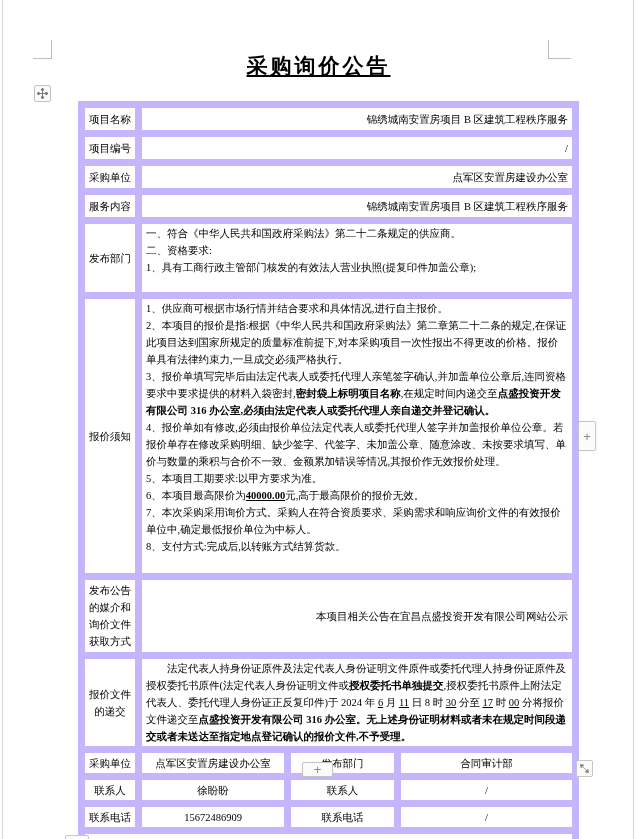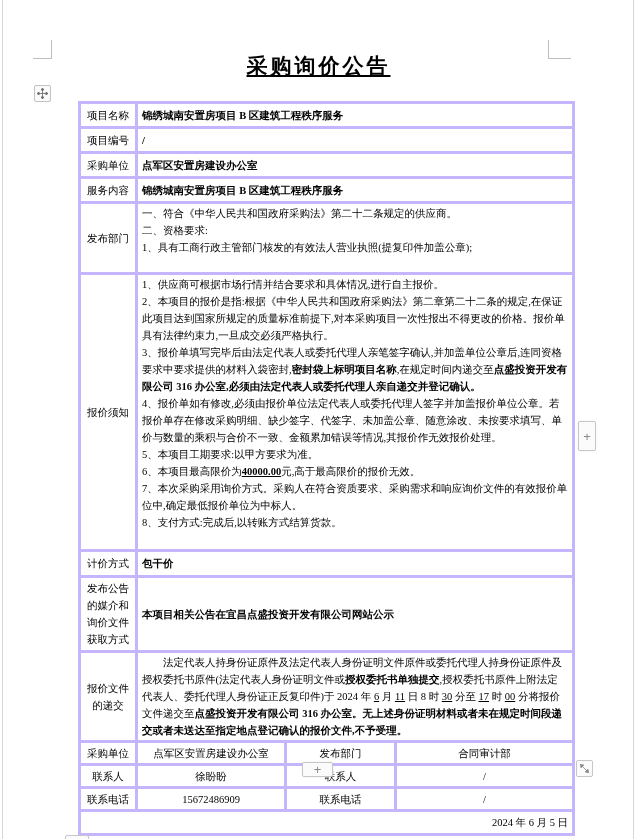--- a/index.html
+++ b/index.html
@@ -26,23 +26,23 @@
     border:1px solid #c2c2c2;background:#fafafa;border-radius:2px;
     display:flex;align-items:center;justify-content:center;box-sizing:border-box;
   }
   
   table.doc{
     position:absolute;left:78px;top:101px;width:494px;
     border-collapse:collapse;table-layout:fixed;
     border:2px solid #000;
     font-size:10.5px;line-height:17px;
   }
-  table.doc td{border:3px solid #c4b5fd;padding:1px 4px;overflow:hidden;}
+  table.doc td{border:7px solid #c4b5fd;padding:1px 4px;overflow:hidden;}
   td.lbl{text-align:center;vertical-align:middle;padding:1px 2px;}
-  td.val{text-align:left;vertical-align:middle;padding-left:7px;font-weight:bold;}
+  td.val{text-align:right;vertical-align:middle;padding-left:7px;}
   td.multi{vertical-align:top;padding:2px 6px 2px 7px;}
   td.ctr{text-align:center;vertical-align:middle;}
   td.date-cell{text-align:right;padding-right:8px;vertical-align:middle;}
   .para{margin:0;}
   .indent{text-indent:2em;}
   
   .plus-btn{
     position:absolute;border:1px solid #c6c6c6;background:#fbfbfb;color:#8a8a8a;
     border-radius:2px;display:flex;align-items:center;justify-content:center;
     font-family:"Liberation Sans","DejaVu Sans",sans-serif;font-size:13px;line-height:1;
@@ -128,24 +128,20 @@
       <div class="para"><span>2、本项目的报价是指:根据《中华人民共和国政府采购法》第二章第二十二条的规定,在保证此项目达到国家所规定的质量标准前提下,对本采购项目一次性报出不得更改的价格。报价单具有法律约束力,一旦成交必须严格执行。</span></div>
       <div class="para"><span>3、报价单填写完毕后由法定代表人或委托代理人亲笔签字确认,并加盖单位公章后,连同资格要求中要求提供的材料入袋密封,</span><span style="font-weight: bold;">密封袋上标明项目名称</span><span>,在规定时间内递交至</span><span style="font-weight: bold;">点盛投资开发有限公司 316 办公室,必须由法定代表人或委托代理人亲自递交并登记确认。</span></div>
       <div class="para"><span>4、报价单如有修改,必须由报价单位法定代表人或委托代理人签字并加盖报价单位公章。若报价单存在修改采购明细、缺少签字、代签字、未加盖公章、随意涂改、未按要求填写、单价与数量的乘积与合价不一致、金额累加错误等情况,其报价作无效报价处理。</span></div>
       <div class="para"><span>5、本项目工期要求:以甲方要求为准。</span></div>
       <div class="para"><span>6、本项目最高限价为</span><span style="font-weight: bold; text-decoration: underline;">40000.00</span><span>元,高于最高限价的报价无效。</span></div>
       <div class="para"><span>7、本次采购采用询价方式。采购人在符合资质要求、采购需求和响应询价文件的有效报价单位中,确定最低报价单位为中标人。</span></div>
       <div class="para"><span>8、支付方式:完成后,以转账方式结算货款。</span></div>
     </td>
   </tr>
 
-  <tr>
-    <td class="lbl" height="21">计价方式</td>
-    <td class="val" colspan="3">包干价</td>
-  </tr>
 
   <tr>
     <td class="lbl" height="70">发布公告的媒介和询价文件获取方式</td>
     <td class="val" colspan="3">本项目相关公告在宜昌点盛投资开发有限公司网站公示</td>
   </tr>
 
   <tr>
     <td class="lbl" height="80">报价文件的递交</td>
     <td class="multi" colspan="3">
       <div class="para indent"><span>法定代表人持身份证原件及法定代表人身份证明文件原件或委托代理人持身份证原件及授权委托书原件(法定代表人身份证明文件或</span><span style="font-weight: bold;">授权委托书单独提交</span><span>,授权委托书原件上附法定代表人、委托代理人身份证正反复印件)于 2024 年 </span><span style="text-decoration: underline;">6</span><span> 月 </span><span style="text-decoration: underline;">11</span><span> 日 8 时 </span><span style="text-decoration: underline;">30</span><span> 分至 </span><span style="text-decoration: underline;">17</span><span> 时 </span><span style="text-decoration: underline;">00</span><span> 分将报价文件递交至</span><span style="font-weight: bold;">点盛投资开发有限公司 316 办公室。无上述身份证明材料或者未在规定时间段递交或者未送达至指定地点登记确认的报价文件,不予受理。</span></div>

